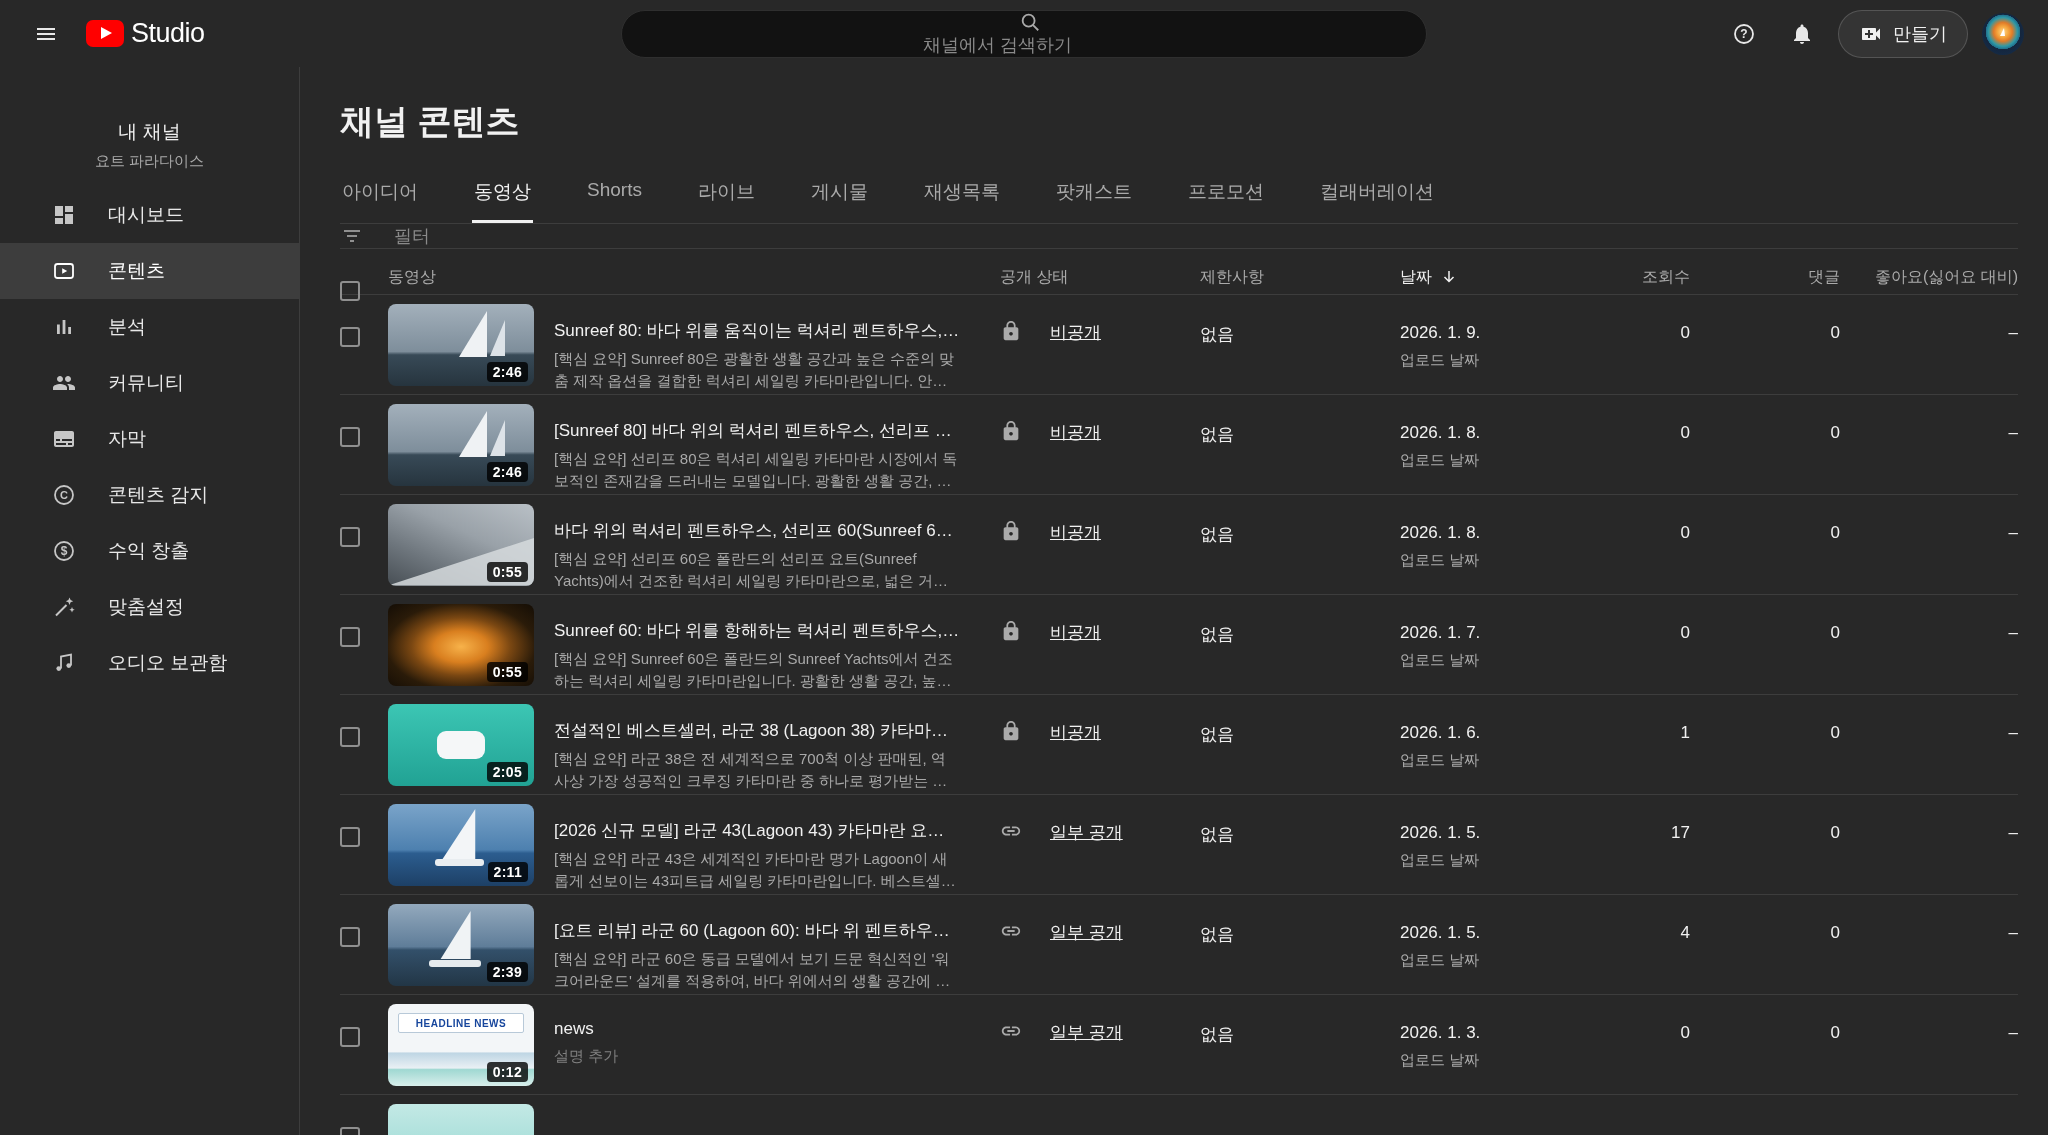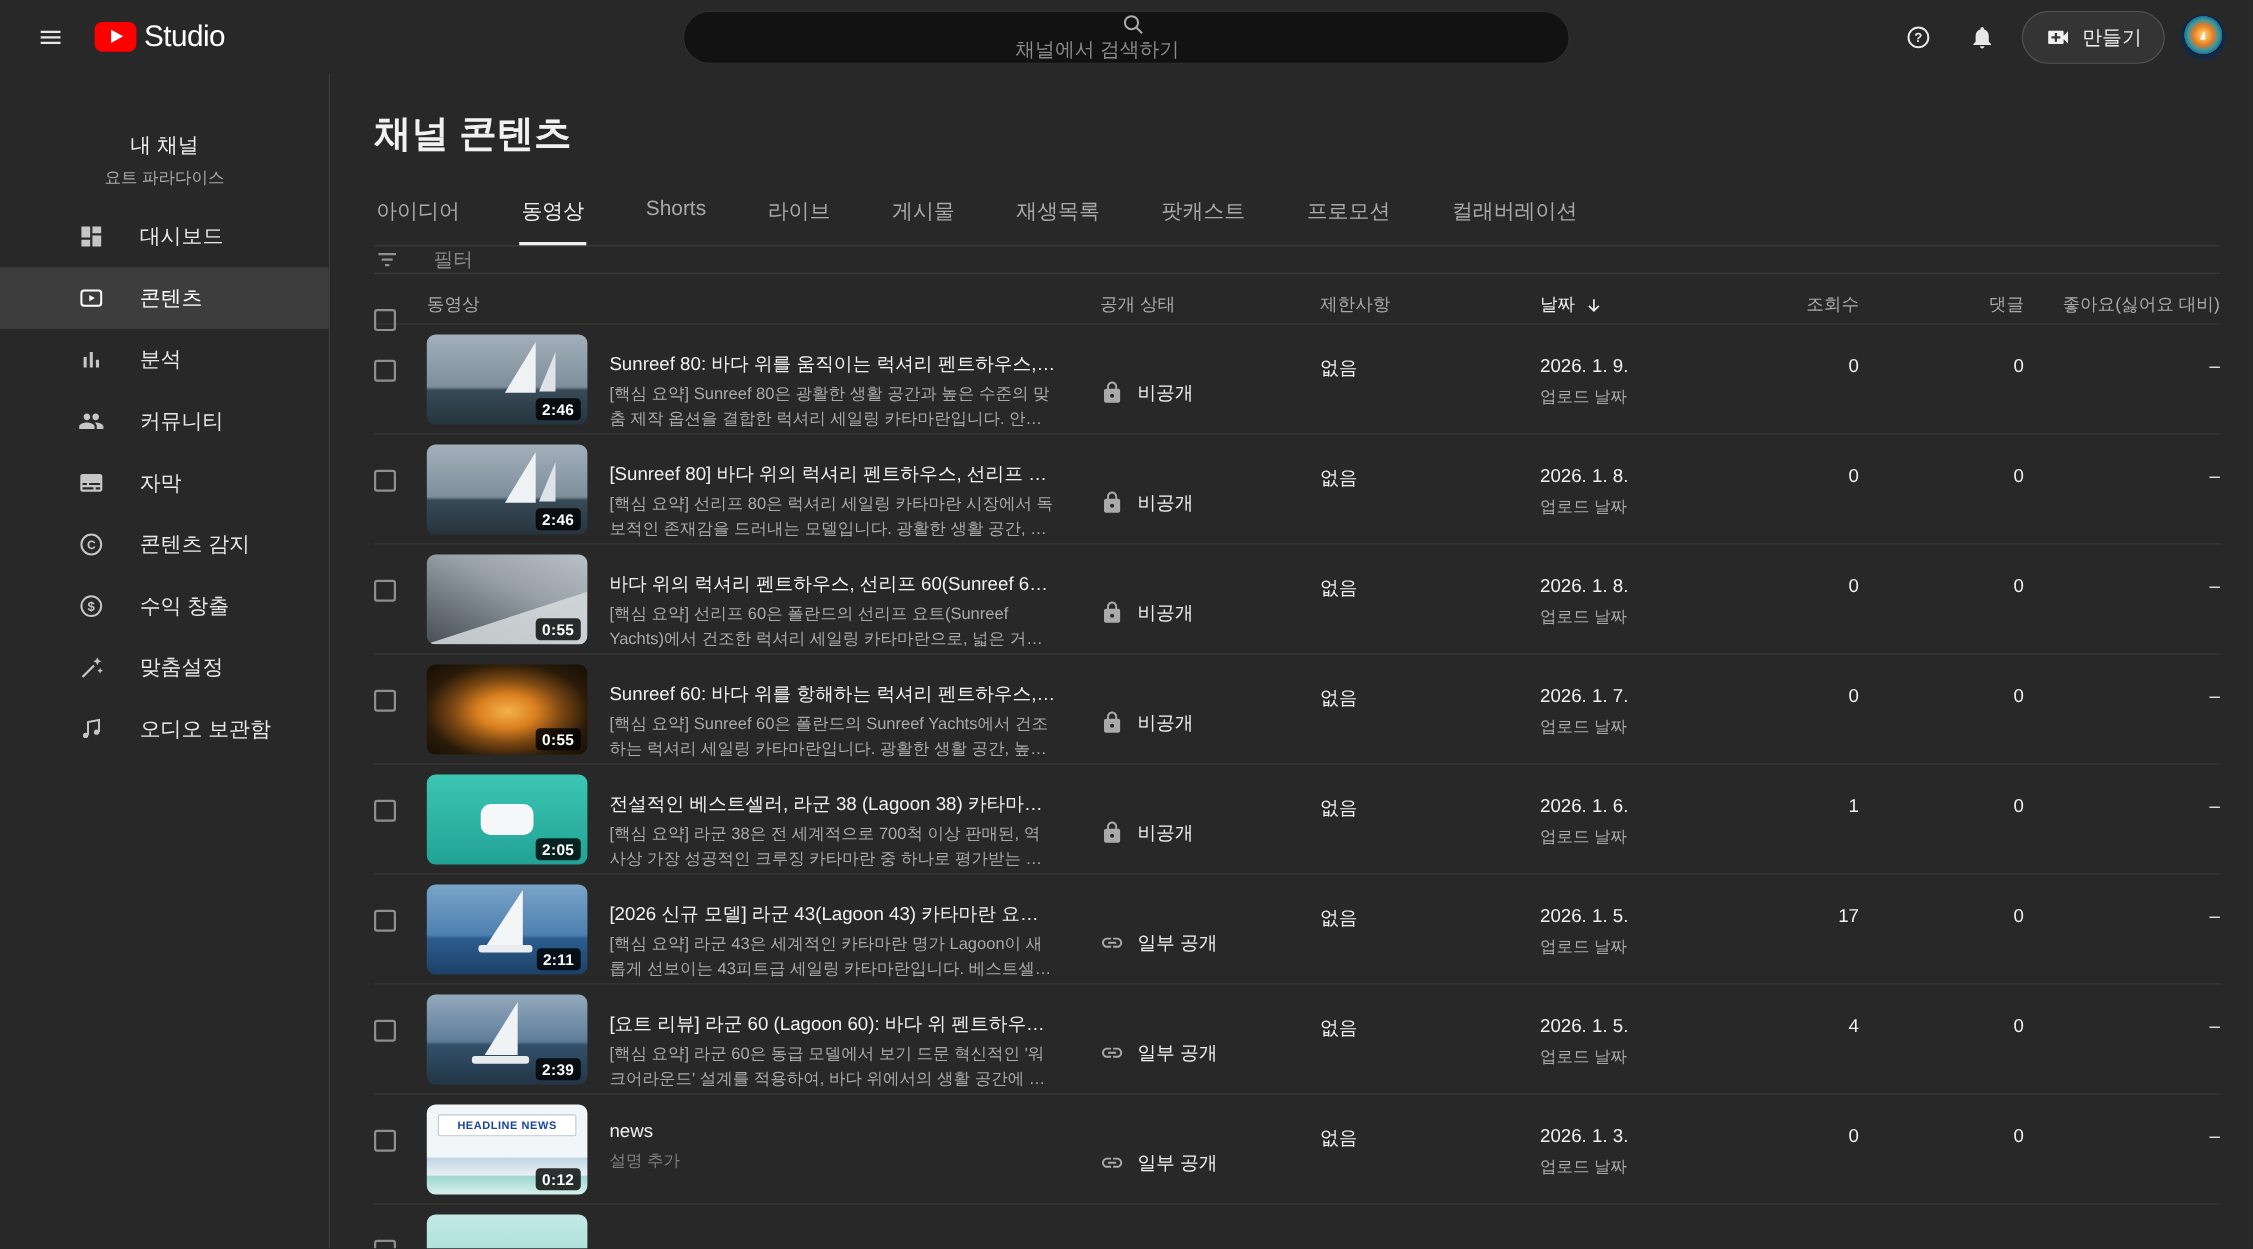--- a/index.html
+++ b/index.html
@@ -34,21 +34,21 @@
   
   .sidebar { width: 300px; flex: 0 0 300px; border-right: 1px solid #3d3d3d; display: flex; flex-direction: column; overflow: hidden; }
   .channel-box { padding-top: 30px; display: flex; flex-direction: column; align-items: center; }
   .avatar-big { width: 130px; height: 130px; cursor: pointer; }
   .avatar-big::after { content: ""; position: absolute; left: 50%; top: 36%; transform: translateX(-62%); border-left: 11px solid transparent; border-right: 2px solid transparent; border-bottom: 22px solid #ffffff; }
   .avatar-text-top { position: absolute; top: 12%; width: 100%; text-align: center; color: #ffd98a; font-size: 10px; font-weight: bold; letter-spacing: 1.5px; }
   .avatar-text-bottom { position: absolute; bottom: 11%; width: 100%; text-align: center; color: #ffd98a; font-size: 6.5px; letter-spacing: 0.5px; }
   .channel-name { margin-top: 22px; font-size: 19px; color: #f1f1f1; }
   .channel-handle { margin-top: 7px; font-size: 15px; color: #aaaaaa; }
   .nav { margin-top: 16px; display: flex; flex-direction: column; }
-  .nav-item { height: 56px; display: flex; align-items: center; padding-left: 71px; gap: 32px; cursor: pointer; color: #c6c6c6; }
+  .nav-item { height: 56px; display: flex; align-items: center; padding-left: 52px; gap: 32px; cursor: pointer; color: #c6c6c6; }
   .nav-item .nav-label { font-size: 19px; color: #e8e8e8; }
   .nav-item.active { background: #3d3d3d; }
   .nav-item.active .nav-label { color: #ffffff; font-weight: 500; }
   .nav-item.active svg { color: #ffffff; }
   .sidebar-footer { margin-top: auto; padding-bottom: 10px; display: flex; flex-direction: column; }
 
   
   .main { flex: 1; overflow: hidden; padding: 0 30px 0 40px; display: flex; flex-direction: column; }
   .page-title { margin-top: 32px; font-size: 34px; font-weight: 600; color: #f1f1f1; }
   .tabs { margin-top: 24px; display: flex; border-bottom: 1px solid #3d3d3d; }
@@ -67,21 +67,21 @@
   .trow { height: 100px; border-bottom: 1px solid #3d3d3d; }
   .cell { min-width: 0; }
   .cell-check { padding-top: 32px; }
   .cell-thumb { display: flex; align-items: center; }
   .thumb { width: 146px; height: 82px; border-radius: 8px; position: relative; overflow: hidden; cursor: pointer; flex: 0 0 auto; }
   .duration { position: absolute; right: 6px; bottom: 4px; background: rgba(0,0,0,0.8); color: #ffffff; font-size: 14px; font-weight: 700; padding: 2px 6px; border-radius: 4px; letter-spacing: 0.3px; }
   .cell-title { padding: 24px 40px 0 0; }
   .video-title { font-size: 17px; color: #f1f1f1; white-space: nowrap; overflow: hidden; text-overflow: ellipsis; cursor: pointer; }
   .video-desc { margin-top: 6px; font-size: 15px; line-height: 22px; color: #aaaaaa; display: -webkit-box; -webkit-line-clamp: 2; -webkit-box-orient: vertical; overflow: hidden; cursor: pointer; }
   .video-desc.muted { color: #808080; }
-  .cell-vis { padding-top: 26px; display: flex; align-items: center; gap: 12px; font-size: 17px; color: #f1f1f1; cursor: pointer; }
+  .cell-vis { padding-top: 26px; display: flex; align-items: flex-start; gap: 28px; font-size: 17px; color: #f1f1f1; cursor: pointer; text-decoration: underline; }
   .cell-vis svg { color: #aaaaaa; margin-top: -1px; }
   .cell-restrict { padding-top: 28px; font-size: 17px; color: #f1f1f1; }
   .cell-date { padding-top: 28px; }
   .date-main { font-size: 17px; color: #f1f1f1; }
   .date-note { margin-top: 8px; font-size: 15px; color: #aaaaaa; }
   .cell-num { padding-top: 28px; text-align: right; font-size: 17px; color: #f1f1f1; }
 
   
   .thumb-sail { background: linear-gradient(180deg, #a3b0bb 0%, #7e8e9b 58%, #384a57 62%, #26343e 100%); }
   .thumb-sail::before { content: ""; position: absolute; right: 32%; top: 9%; border-left: 28px solid transparent; border-bottom: 46px solid #eff2f4; }

